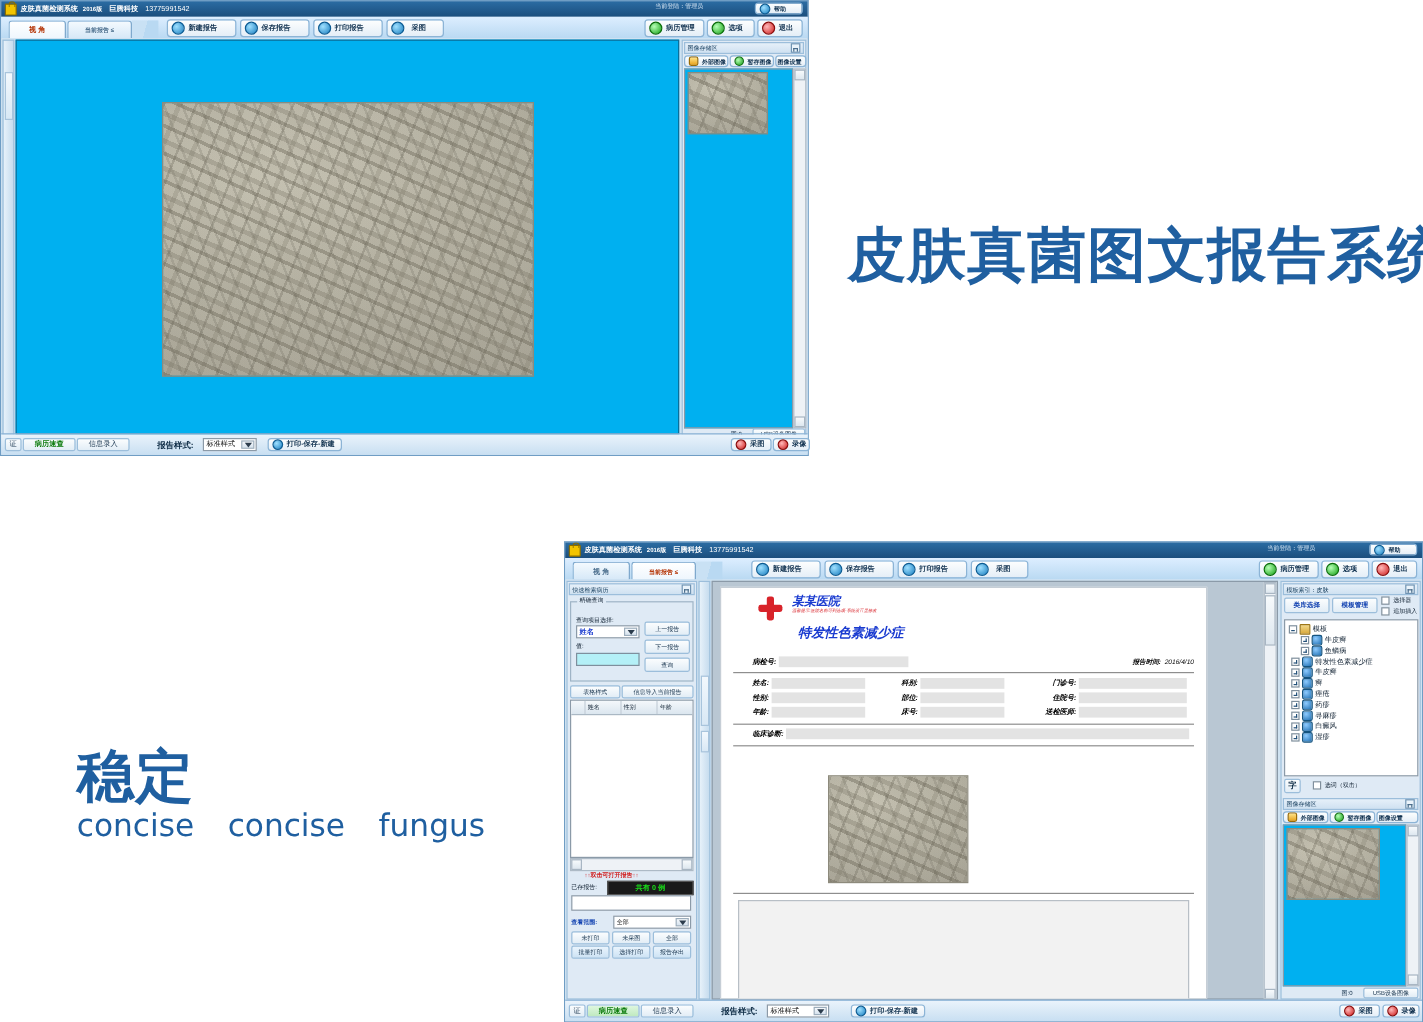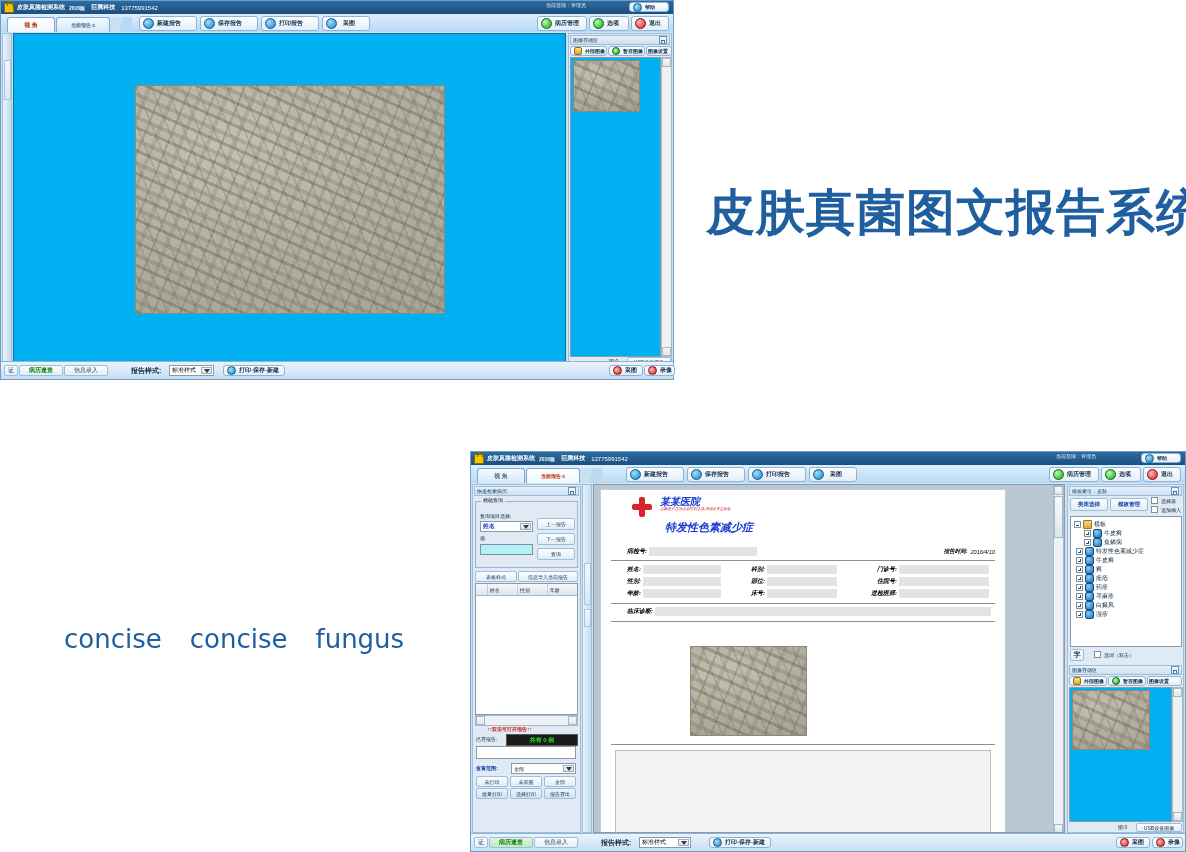--- a/index.html
+++ b/index.html
@@ -213,20 +213,21 @@
     </div>
   </div>
 </div>
 
 <div style="position:absolute;left:706px;top:186px;width:470px;">
   <div class="logo-cn" style="font-size:49px;line-height:54px;white-space:nowrap;">皮肤真菌图文报告系统</div>
 </div>
 
 <div style="position:absolute;left:64px;top:622px;width:400px;">
   <div style="display:flex;align-items:flex-end;gap:26px;">
+    <span class="logo-cn" style="font-size:48px;line-height:50px;">稳定</span>
   </div>
   <div style="display:flex;align-items:flex-start;gap:28px;margin-top:3px;">
     <span class="logo-en" style="font-size:26px;line-height:28px;font-weight:normal;">concise</span>
     <span class="logo-en" style="font-size:26px;line-height:28px;font-weight:normal;">concise</span>
     <span class="logo-en" style="font-size:26px;line-height:28px;font-weight:normal;">fungus</span>
   </div>
 </div>
 
 <div class="win" style="left:470px;top:451px;width:716px;height:401px;">
 

